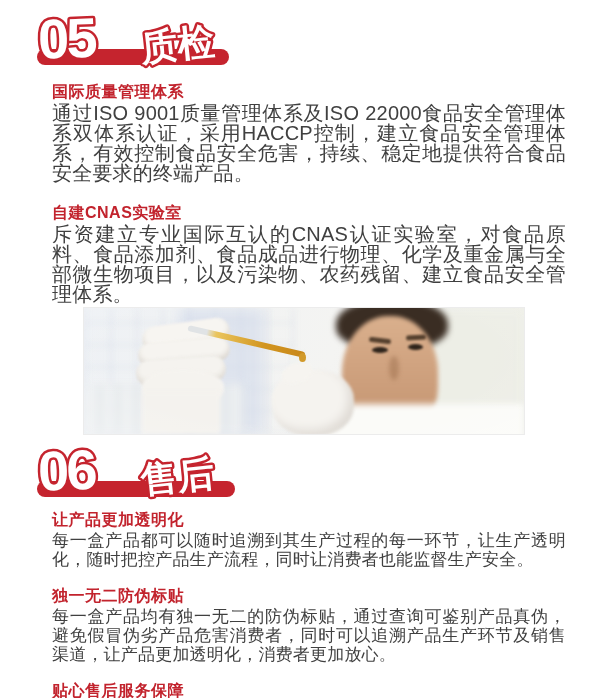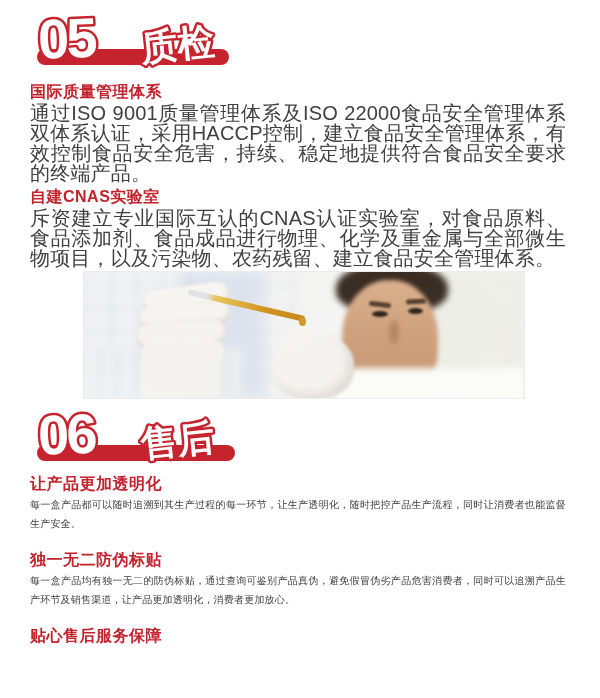--- a/index.html
+++ b/index.html
@@ -22,34 +22,34 @@
     fill:#ffffff;stroke:#c5242e;stroke-width:5px;paint-order:stroke;
     stroke-linejoin:round;letter-spacing:-3px;
   }
   .badge-cjk{
     font-family:"Liberation Sans", sans-serif;font-weight:bold;font-size:37px;
     fill:#ffffff;stroke:#c5242e;stroke-width:5px;paint-order:stroke;
     stroke-linejoin:round;
   }
 
   
-  .sec{padding:0 34px 0 30px;}
+  .sec{padding:0 34px 0 52px;}
   .item{margin-top:16px;}
-  .item + .item{margin-top:4px;}
+  .item + .item{margin-top:20px;}
   .item-title{
     font-size:16px;font-weight:bold;color:#c2232d;line-height:19px;
     letter-spacing:0.5px;
   }
   .item-body{
     font-size:20px;color:#404040;line-height:20px;margin-top:2px;
     text-align:justify;letter-spacing:0.2px;
   }
   .half2 .item{margin-top:12px;}
   .half2 .item + .item{margin-top:17px;}
-  .half2 .item-body{font-size:10px;line-height:19px;}
+  .half2 .item-body{font-size:17px;line-height:19px;}
 
   
   .photo{
     position:relative;width:440px;height:126px;margin:4px 0 0 84px;
     overflow:hidden;background:#f0f1f2;outline:1px solid #ececec;
   }
   .photo div{position:absolute;}
   .ph-bg{inset:0;background:linear-gradient(105deg,#eef1f5 0%,#f4f4f2 55%,#ecece5 100%);}
   .ph-grid{
     left:0;top:0;width:210px;height:126px;filter:blur(3px);opacity:.8;

